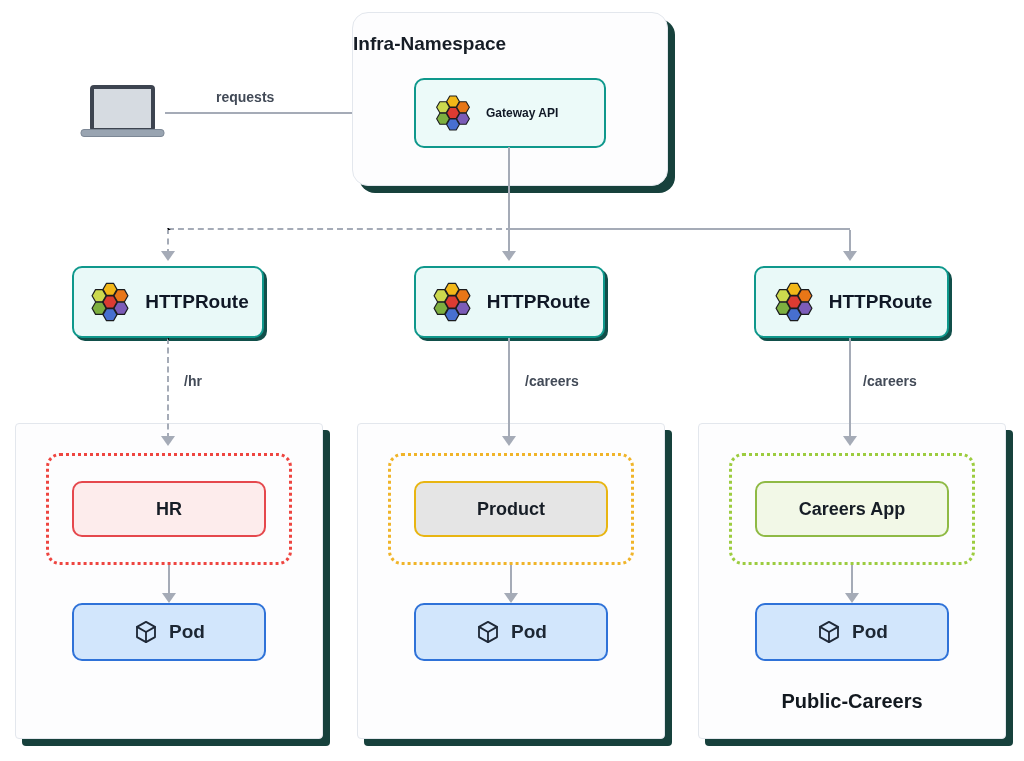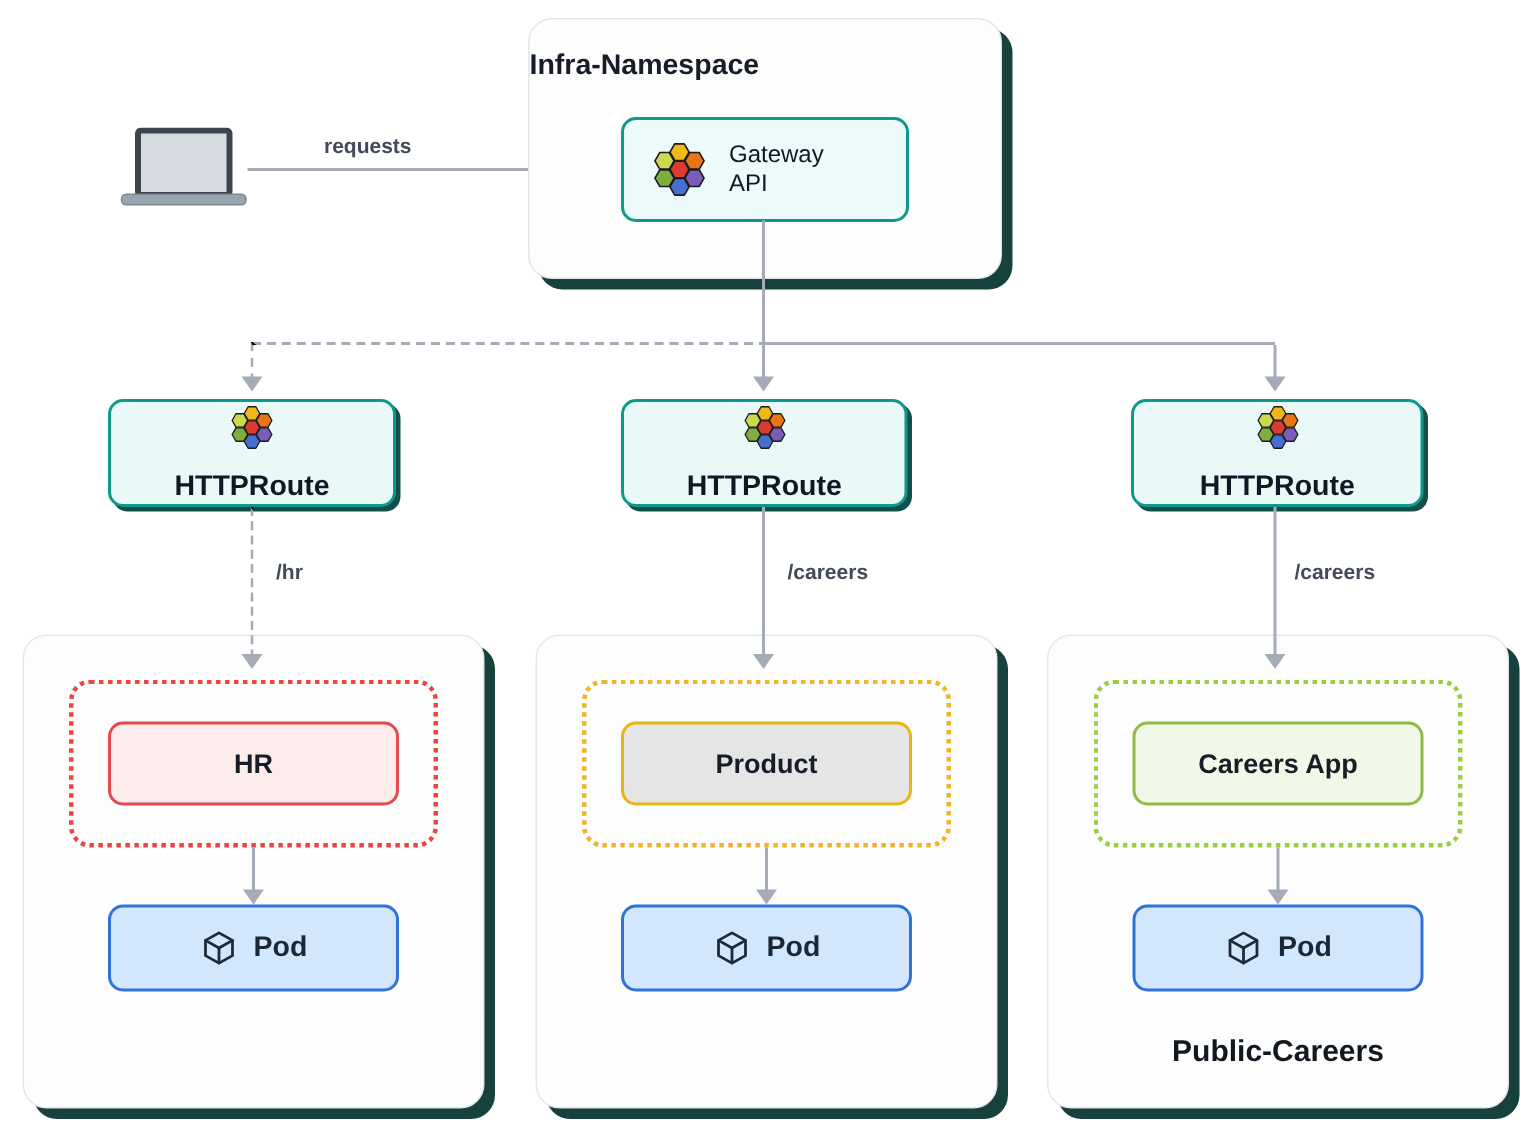--- a/index.html
+++ b/index.html
@@ -19,31 +19,31 @@
     background:#ffffff;padding:1px 4px;z-index:4;}
 
   
   .big-card{position:absolute;background:#fdfdfe;border:1px solid #e3e7ed;
     border-radius:16px;box-shadow:7px 7px 0 #17413c;}
   #infra-card{left:352px;top:12px;width:314px;height:172px;}
   #infra-title{margin-top:20px;font-size:19px;font-weight:bold;color:#161d26;}
   #gateway-box{position:absolute;left:61px;top:65px;width:192px;height:70px;
     background:#ecfaf9;border:2px solid #0f988c;border-radius:10px;
     display:flex;align-items:center;box-sizing:border-box;padding-left:16px;gap:12px;}
-  #gateway-label{font-size:16px;font-weight:normal;color:#101826;width:90px;line-height:1.2;}
+  #gateway-label{font-size:12px;font-weight:bold;color:#101826;width:90px;line-height:1.2;}
 
   
   .route-box{position:absolute;top:266px;height:72px;background:#e9f9f8;
     border:2px solid #0f988c;border-radius:10px;box-shadow:3px 3px 0 #114f4a;
-    display:flex;align-items:center;justify-content:center;gap:12px;box-sizing:border-box;z-index:1;flex-direction:column;}
+    display:flex;align-items:center;justify-content:center;gap:12px;box-sizing:border-box;z-index:1;}
   .route-label{font-size:19px;font-weight:bold;color:#101826;}
 
   
   .ns-card{position:absolute;top:423px;width:306px;height:314px;background:#fdfdfe;
-    border:1px solid #e3e7ed;border-radius:16px;box-shadow:7px 7px 0 #17413c;}
+    border:1px solid #e3e7ed;border-radius:4px;box-shadow:7px 7px 0 #17413c;}
   .ns-dotted{position:absolute;left:30px;top:29px;width:246px;height:112px;
     border:3px dotted #999;border-radius:14px;box-sizing:border-box;}
   .app-box{position:absolute;left:56px;top:57px;width:194px;height:56px;border-radius:10px;
     border:2px solid;display:flex;align-items:center;justify-content:center;
     font-size:18px;font-weight:bold;color:#161d26;box-sizing:border-box;}
   .ns-red  .ns-dotted{border-color:#ee4540;}
   .ns-red  .app-box{background:#fdecec;border-color:#e5484d;}
   .ns-amber .ns-dotted{border-color:#f0b429;}
   .ns-amber .app-box{background:#e5e5e5;border-color:#e8b512;}
   .ns-green .ns-dotted{border-color:#9ccc3f;}

